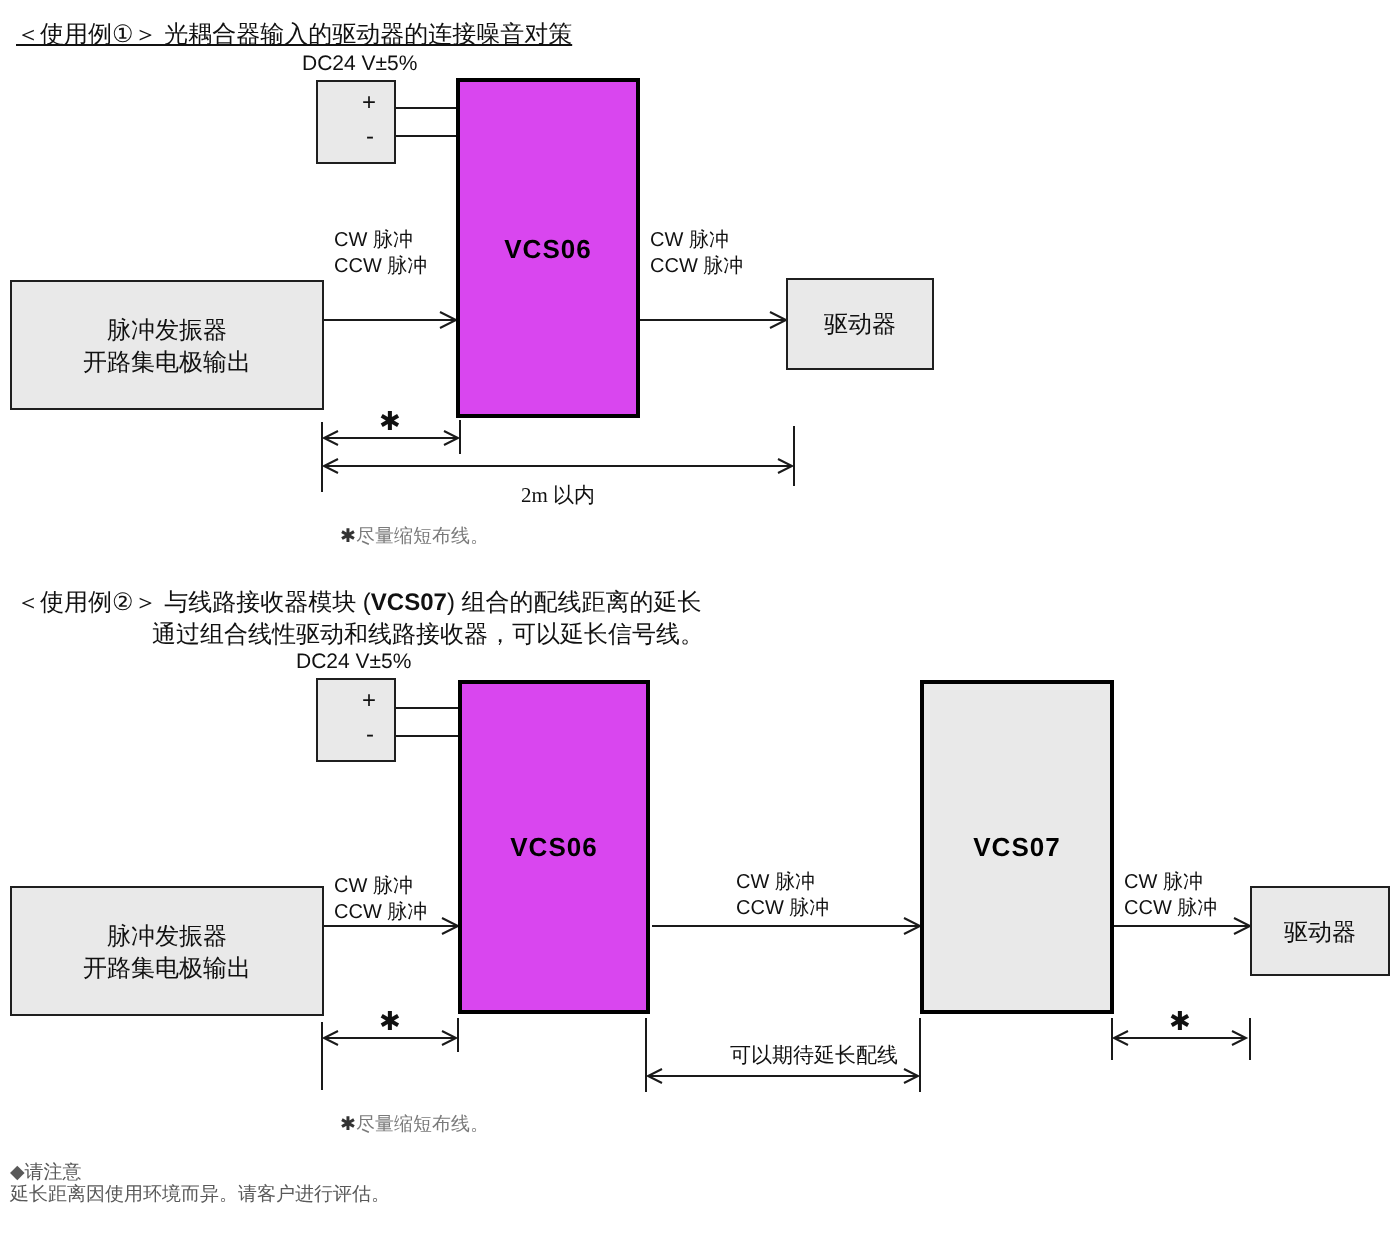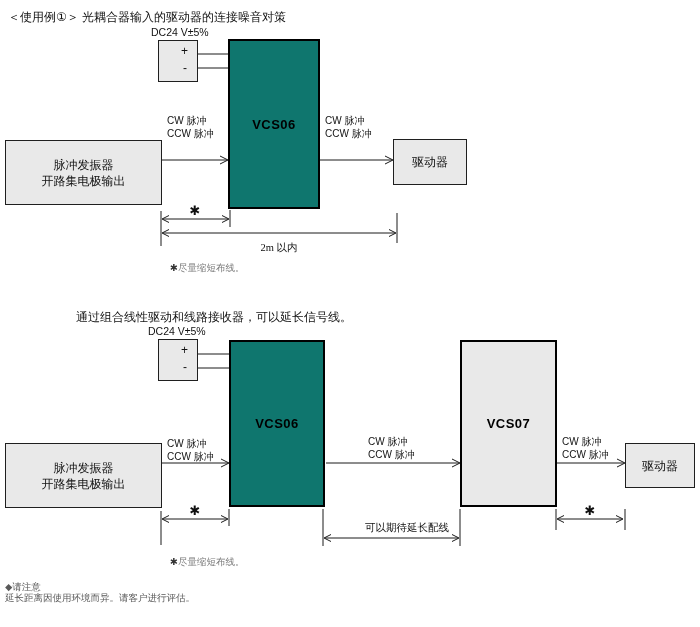--- a/index.html
+++ b/index.html
@@ -3,21 +3,21 @@
 <meta charset="utf-8">
 <style>
   html,body{margin:0;padding:0;background:#fff;}
   #canvas{
     position:relative;width:700px;height:627px;background:#ffffff;overflow:hidden;
     font-family:"Liberation Sans","DejaVu Sans",sans-serif;color:#111;
   }
   .box{position:absolute;box-sizing:border-box;display:flex;flex-direction:column;
        align-items:center;justify-content:center;text-align:center;}
   .gray{background:#e9e9e9;border:1.4px solid #1f1f1f;}
-  .blue{background:#0f766e;border:2px solid #000;}
+  .blue{background:#d946ef;border:2px solid #000;}
   .graythick{background:#e9e9e9;border:2px solid #000;}
   .module-label{font-weight:bold;font-size:13px;letter-spacing:.5px;color:#000;}
   .box-text{font-size:12px;line-height:16px;color:#111;}
   .lbl{position:absolute;font-size:10px;line-height:13px;color:#111;white-space:nowrap;}
   .title{position:absolute;font-size:12px;color:#111;white-space:nowrap;}
   .psu-label{position:absolute;font-size:10.5px;color:#111;white-space:nowrap;}
   .psu-sign{position:absolute;font-size:12px;color:#111;}
   .dim-mark{position:absolute;font-size:13px;font-weight:bold;color:#111;transform:translateX(-50%);}
   .dim-text{position:absolute;font-size:10.5px;color:#111;white-space:nowrap;transform:translateX(-50%);}
   .footnote{position:absolute;font-size:9.5px;white-space:nowrap;}
@@ -68,21 +68,21 @@
       <path d="M169 515.5 L162 519 L169 522.5"></path>
       <path d="M221 515.5 L228 519 L221 522.5"></path>
     <path d="M325 538 H458"></path>
       <path d="M331 534.5 L324 538 L331 541.5"></path>
       <path d="M452 534.5 L459 538 L452 541.5"></path>
     <path d="M558 519 H622"></path>
       <path d="M564 515.5 L557 519 L564 522.5"></path>
       <path d="M616 515.5 L623 519 L616 522.5"></path>
   </svg>
 
-  <div class="title" style="left:8px;top:9px;">＜使用例①＞ 光耦合器输入的驱动器的连接噪音对策</div>
+  <div class="title" style="left:8px;top:9px;text-decoration:underline;">＜使用例①＞ 光耦合器输入的驱动器的连接噪音对策</div>
 
   <div class="psu-label" style="left:151px;top:26px;">DC24 V±5%</div>
 
   <div class="box gray" style="left:158px;top:40px;width:40px;height:42px;">
     <span class="psu-sign" style="right:9px;top:3px;">+</span>
     <span class="psu-sign" style="right:10px;top:20px;">-</span>
   </div>
 
   <div class="box blue" style="left:228px;top:39px;width:92px;height:170px;">
     <span class="module-label">VCS06</span>
@@ -106,20 +106,23 @@
     <div>CCW 脉冲</div>
   </div>
 
   <div class="dim-mark" style="left:195px;top:203px;">✱</div>
   <div class="dim-text" style="left:279px;top:241px;font-family:Liberation Serif, serif;">2m 以内</div>
 
   <div class="footnote" style="left:170px;top:262px;">
     <span class="mark">✱</span><span class="txt">尽量缩短布线。</span>
   </div>
 
+  <div class="title" style="left:8px;top:293px;">
+    <span>＜使用例②＞ 与线路接收器模块 (</span><span style="font-weight:bold;">VCS07</span><span>) 组合的配线距离的延长</span>
+  </div>
   <div class="title" style="left:76px;top:309px;">通过组合线性驱动和线路接收器，可以延长信号线。</div>
 
   <div class="psu-label" style="left:148px;top:325px;">DC24 V±5%</div>
 
   <div class="box gray" style="left:158px;top:339px;width:40px;height:42px;">
     <span class="psu-sign" style="right:9px;top:3px;">+</span>
     <span class="psu-sign" style="right:10px;top:20px;">-</span>
   </div>
 
   <div class="box blue" style="left:229px;top:340px;width:96px;height:167px;">

